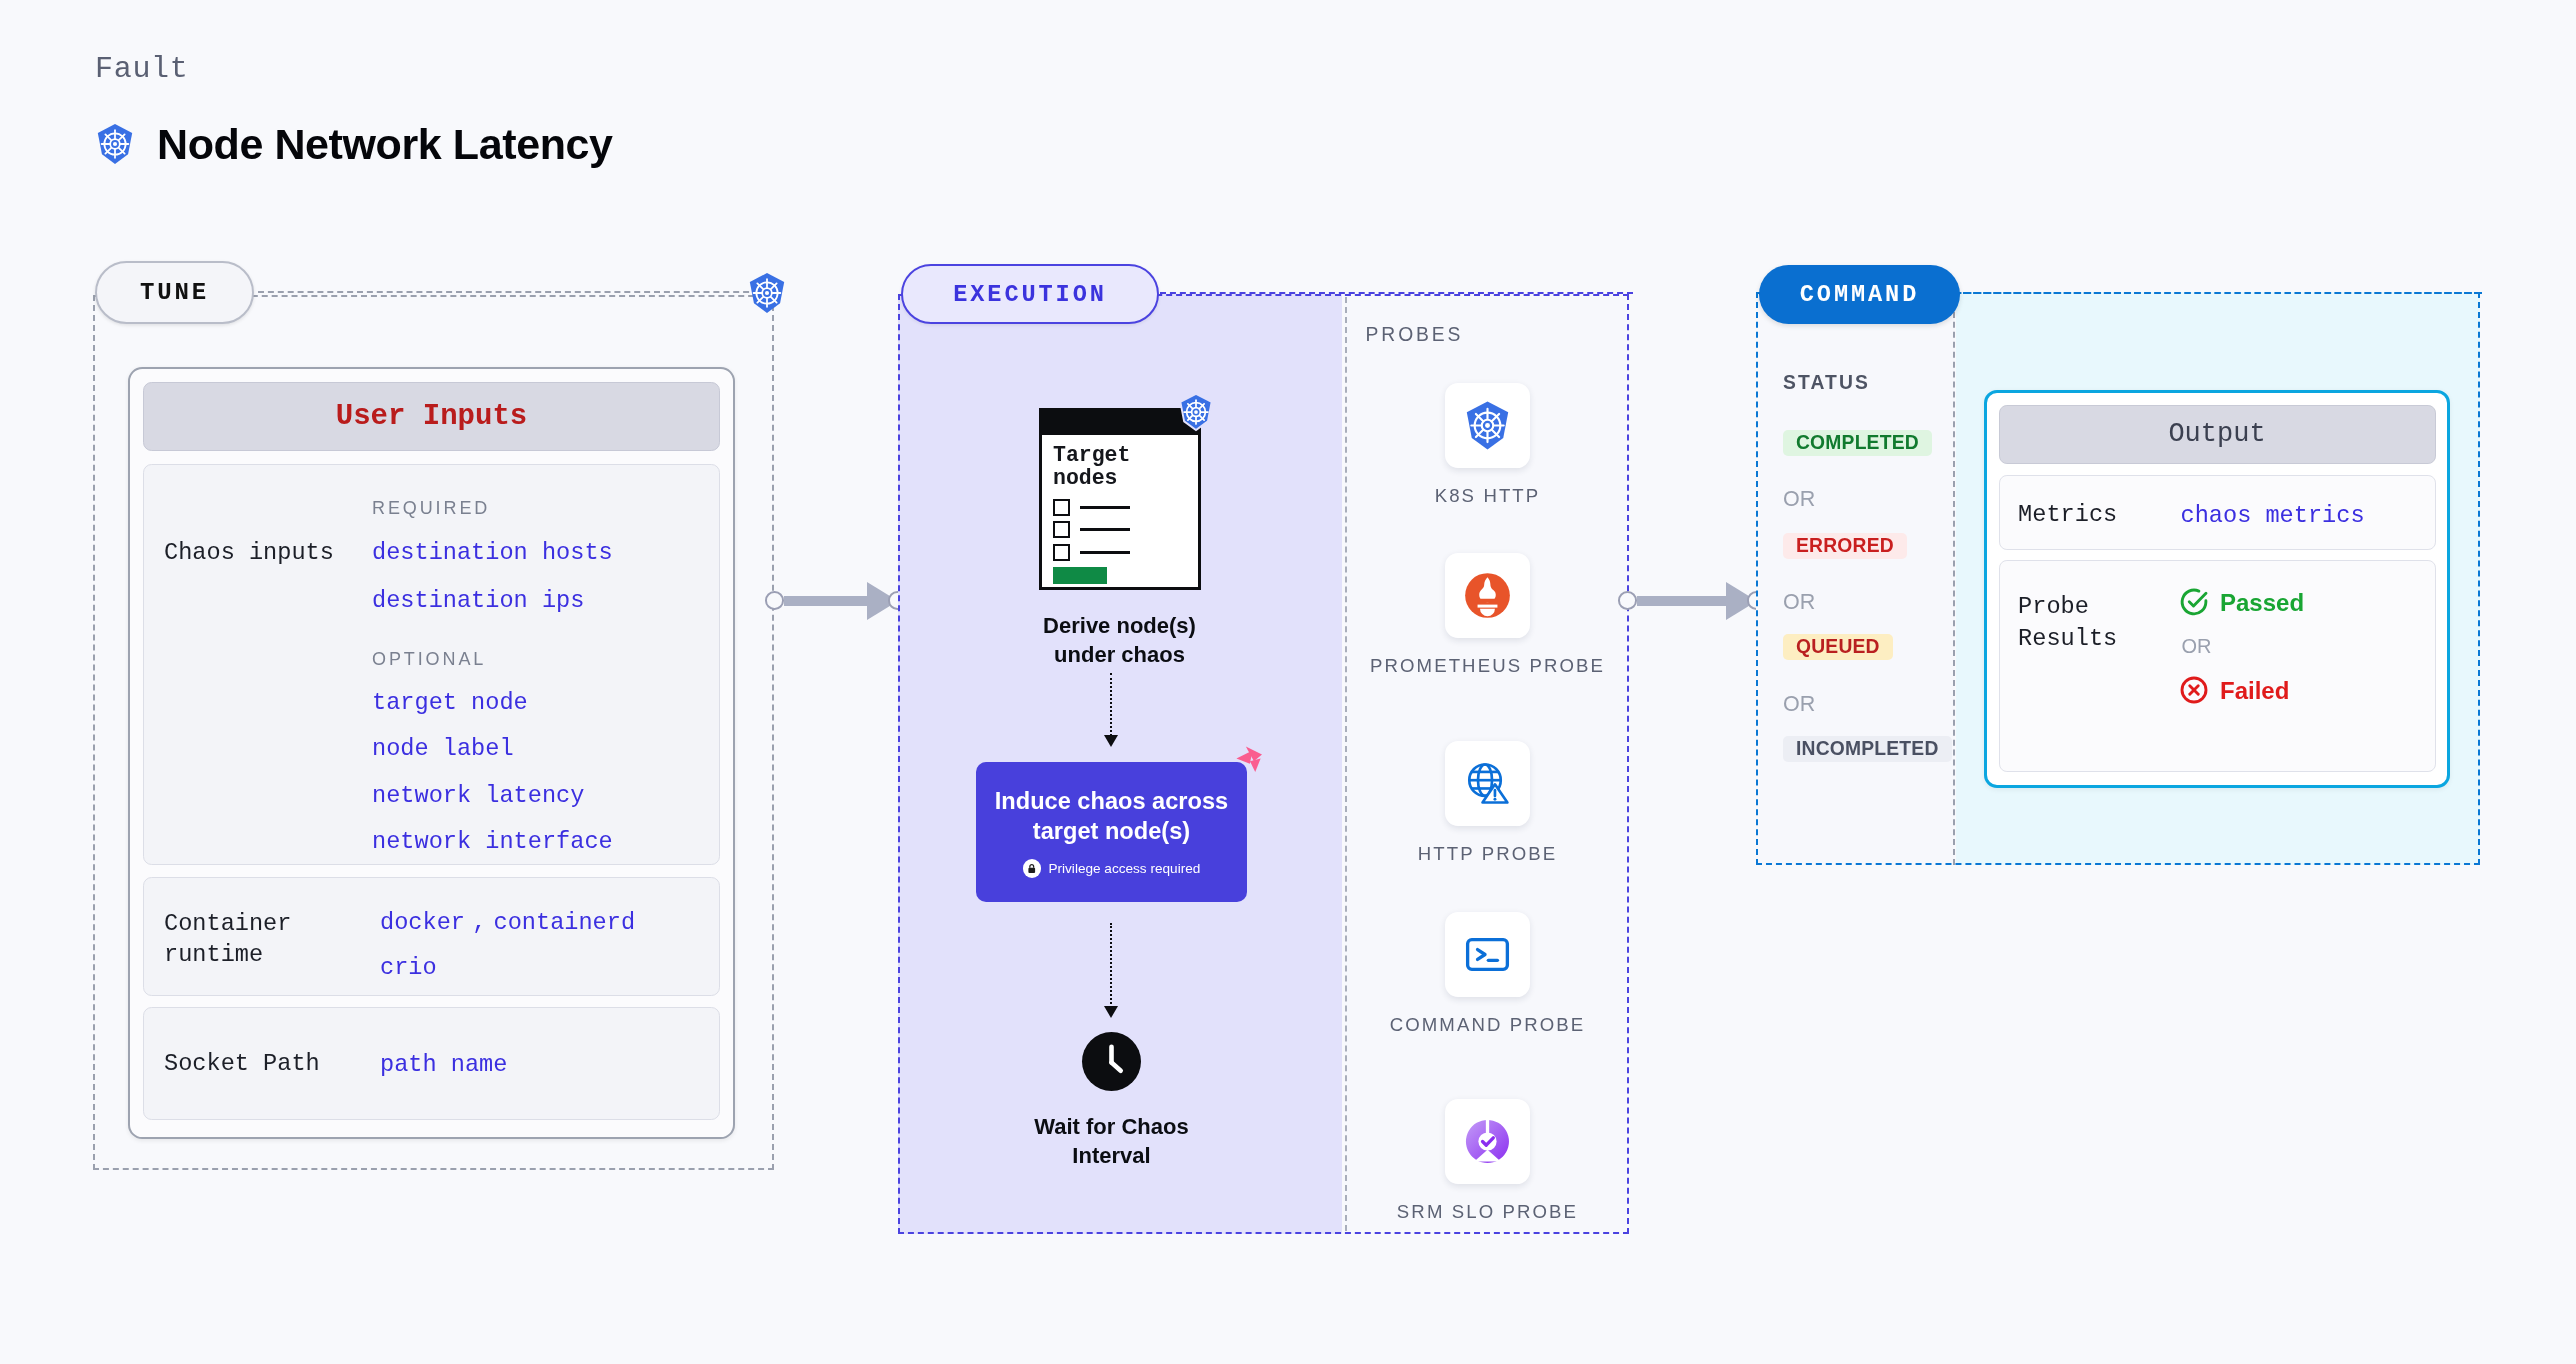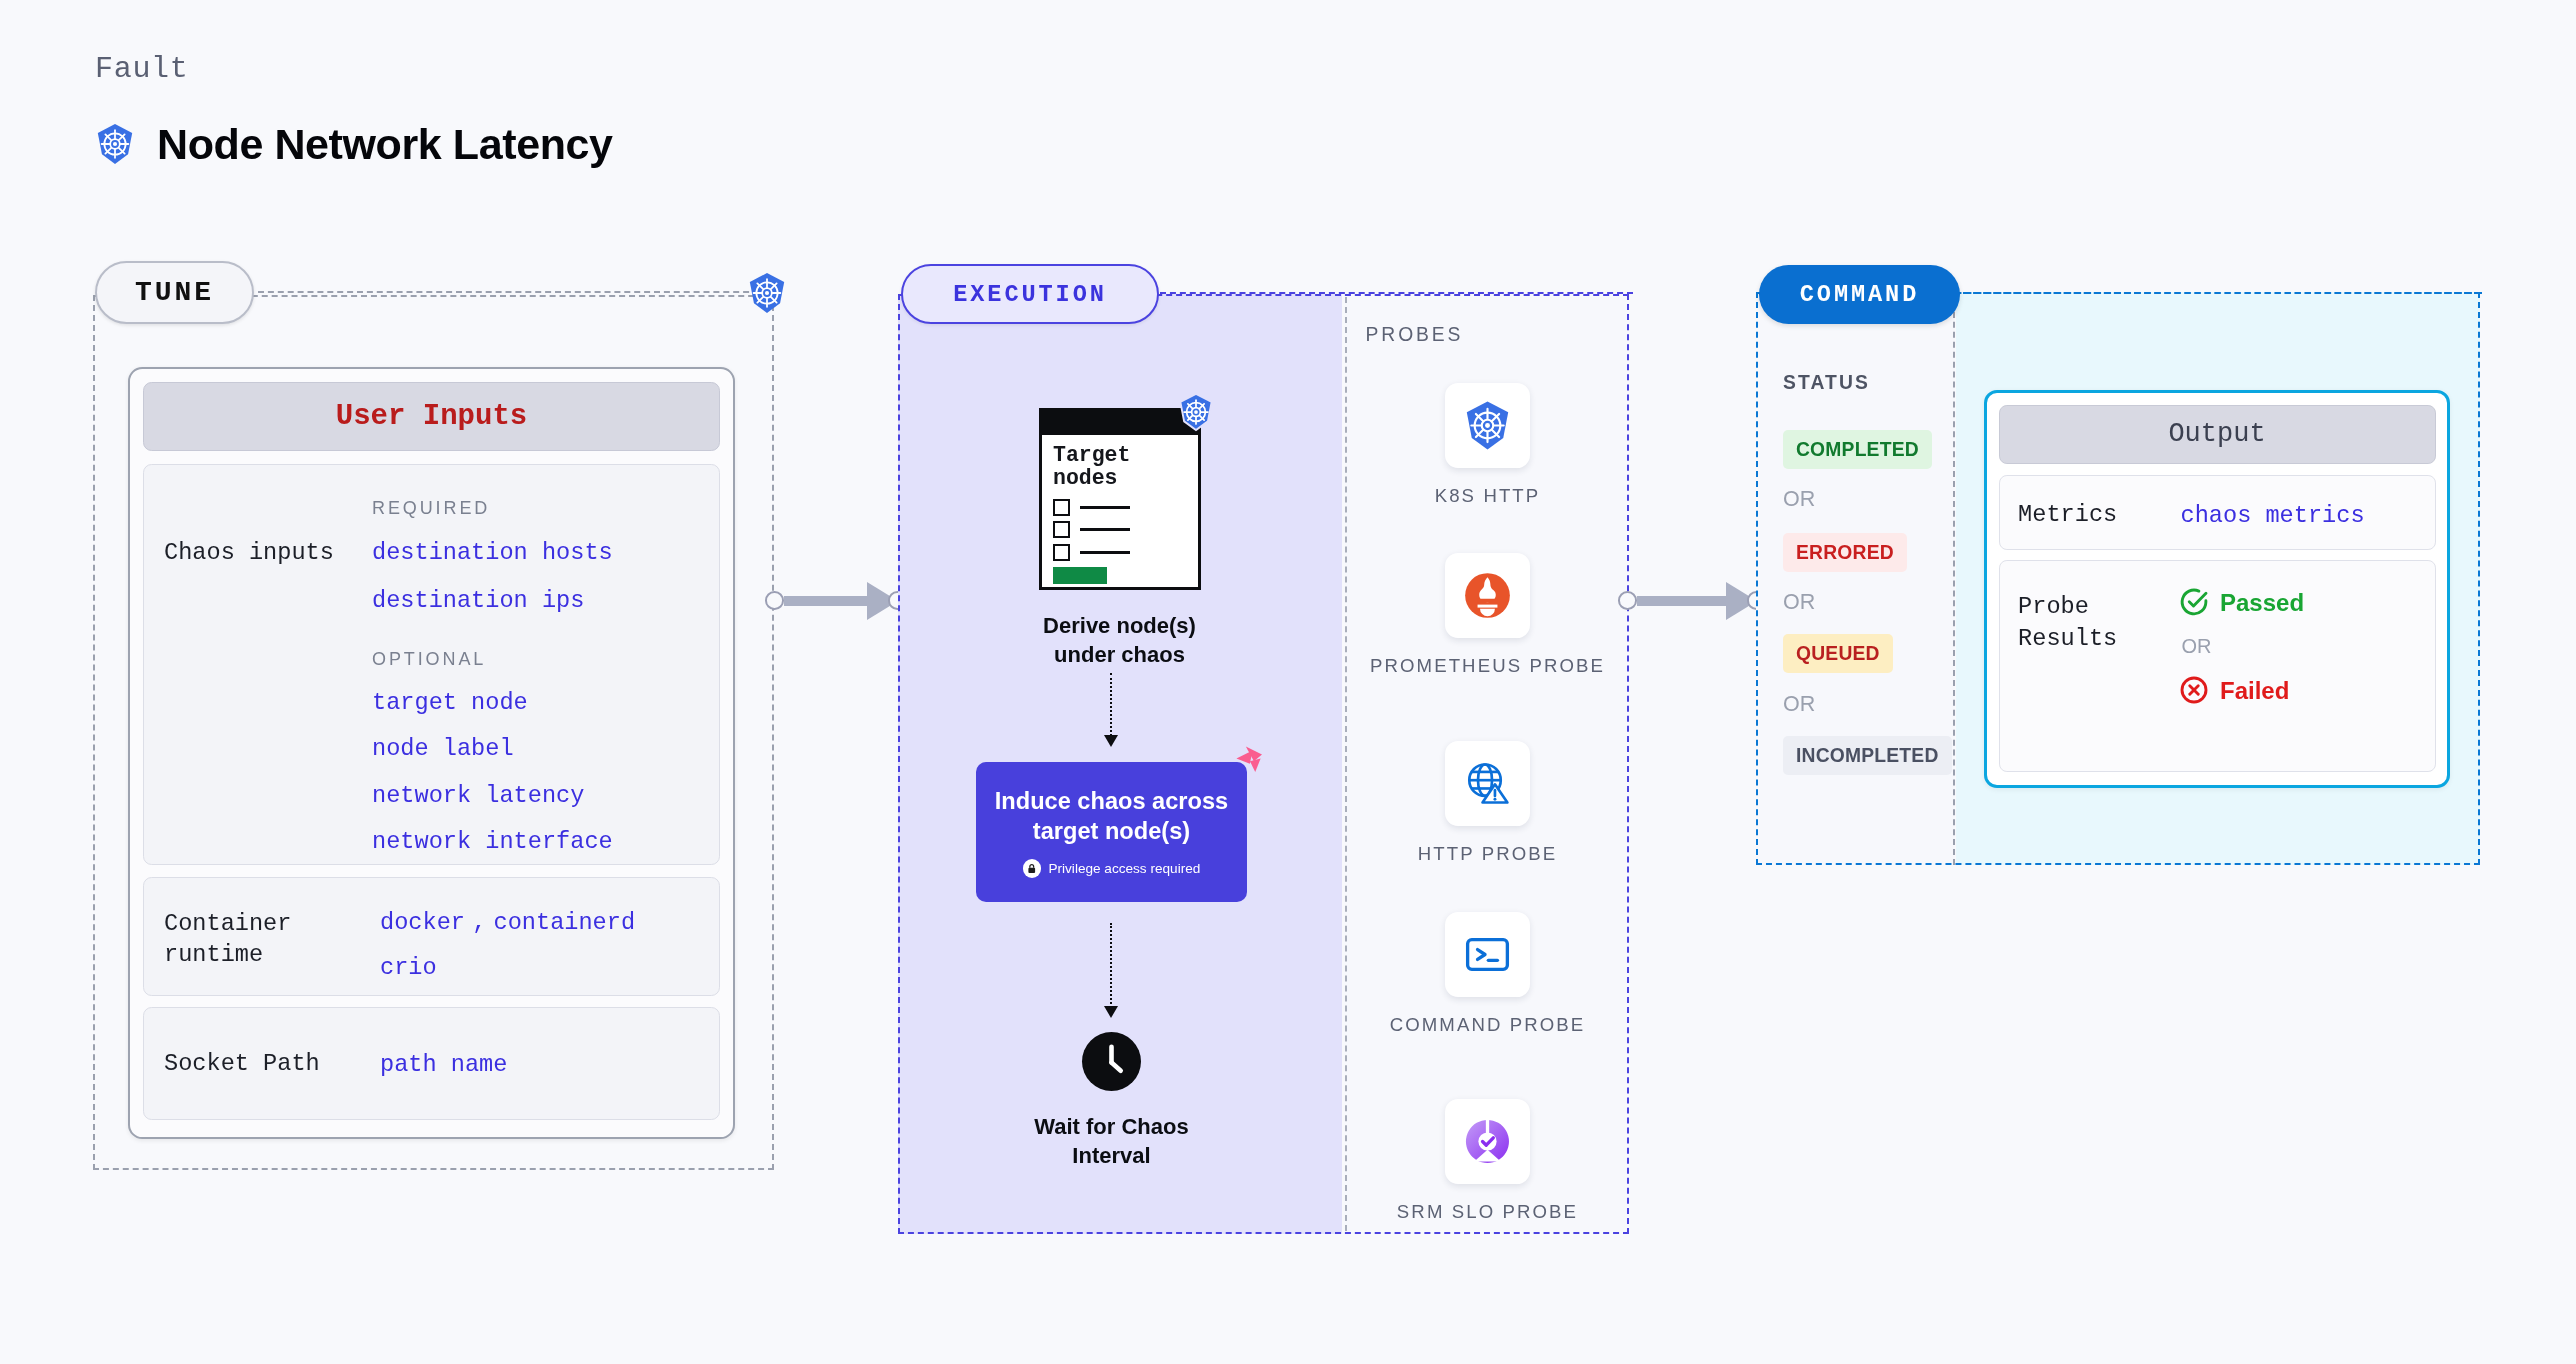--- a/index.html
+++ b/index.html
@@ -34,21 +34,21 @@
     white-space: nowrap;
   }
   #tune-dashed {
     position: absolute; left: 93px; top: 295px;
     width: 681px; height: 875px;
     border: 2.1px dashed #9aa0ae;
   }
   #tune-pill {
     left: 95px; top: 261px; width: 159px; height: 63px;
     background: #f4f5f9; border: 2.1px solid #b9bdc9; color: #111;
-    font-size: 28px;
+    font-size: 24px;
     box-shadow: 0 1.4px 3.6px rgba(0,0,0,.10);
   }
   #tune-dash-line {
     position: absolute; left: 258px; top: 291px; width: 501px; height: 0;
     border-top: 2.1px dashed #9aa0ae;
   }
   .k8s-badge-line {
     position: absolute; left: 745px; top: 271px; width: 44px; height: 44px;
   }
 
@@ -227,21 +227,21 @@
     position: absolute; left: 1963px; top: 292px; width: 519px; height: 0;
     border-top: 2.9px dashed #0a78d4;
   }
   .status-head {
     position: absolute; left: 27px; top: 80px;
     font-size: 19.3px; color: #4e5464; letter-spacing: 2.1px; font-weight: bold;
   }
   .badge {
     position: absolute; left: 27px;
     display: inline-flex; align-items: center; justify-content: center;
-    height: 39px; padding: 0 13px; border-radius: 5px;
+    height: 26px; padding: 0 13px; border-radius: 5px;
     font-size: 19.3px; font-weight: bold; letter-spacing: 0.2px; text-align: center;
   }
   .or-txt {
     position: absolute; left: 27px;
     font-size: 21.5px; color: #9aa0ae;
     font-family: "Liberation Sans", sans-serif;
   }
 
   .output-card {
     position: absolute; left: 1984px; top: 390px;

